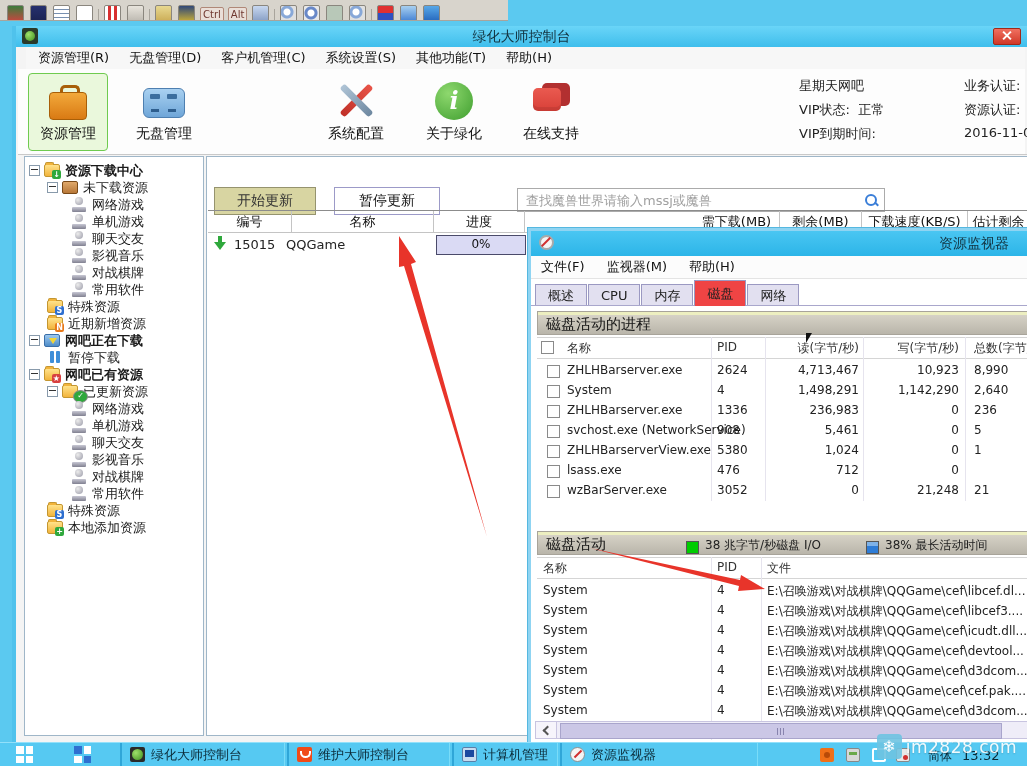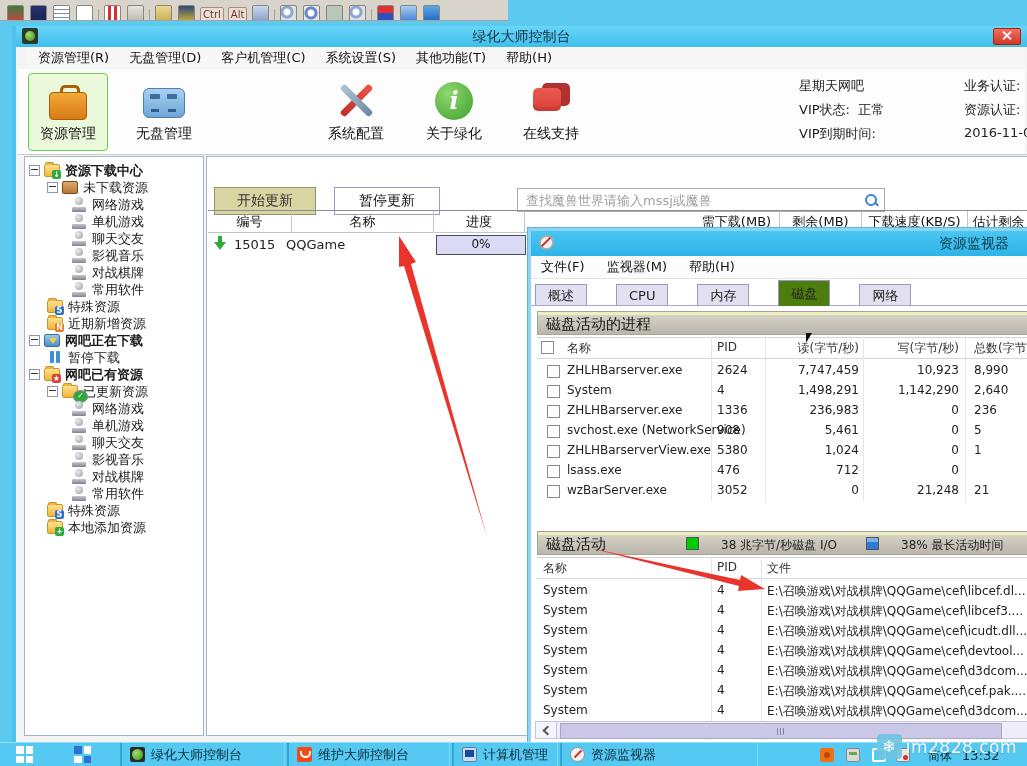--- a/index.html
+++ b/index.html
@@ -120,29 +120,29 @@
   
   .rmwin{position:absolute;left:528px;top:228px;width:540px;height:518px;background:#fff;
          border:3px solid #8FD4F2;box-shadow:0 0 0 1px #55B8E0;box-sizing:border-box;z-index:10;}
   .rmtitle{position:absolute;left:0;top:0;right:0;height:25px;background:linear-gradient(#4AC6F2,#2CB5E8);}
   .rm-ico{position:absolute;left:8px;top:4px;width:15px;height:15px;border-radius:50%;background:#F4F4F4;
           border:2px solid #AAA;box-sizing:border-box;}
   .rm-ico::after{content:"";position:absolute;left:4px;top:-1px;width:2px;height:12px;background:#D03030;transform:rotate(45deg);}
   .rmtitle-text{position:absolute;left:408px;top:4px;font-size:14px;color:#12323F;}
   .rmmenu{position:absolute;left:0;top:25px;right:0;height:22px;background:#FCFCFC;display:flex;gap:22px;
           align-items:center;padding-left:10px;font-size:13px;color:#111;border-bottom:1px solid #E4E4E4;}
-  .rmtabs{position:absolute;left:4px;top:49px;height:26px;display:flex;align-items:flex-end;gap:28px;}
+  .rmtabs{position:absolute;left:4px;top:49px;height:26px;display:flex;align-items:flex-end;}
   .rmtab{height:21px;line-height:21px;padding:0 12px;font-size:13px;color:#222;background:#E2E0F0;
          border:1px solid #9B99C2;border-bottom:none;margin-right:1px;}
-  .rmtab.active{height:25px;line-height:25px;background:#4d7c0f;position:relative;z-index:2;}
+  .rmtab.active{height:25px;line-height:25px;background:#ef4444;position:relative;z-index:2;}
   .rmtopline{position:absolute;left:0;top:74px;right:0;height:1px;background:#A9A7CC;}
   .secbar{position:absolute;left:6px;right:6px;height:24px;border:1px solid #A8A49A;box-sizing:border-box;
           background:linear-gradient(#EDEFC0 0 3px,#D6D2C6 3px,#B9B5AA);}
   .secbar .st{position:absolute;left:8px;top:3px;font-size:15px;color:#151515;}
-  .legend{position:absolute;top:5px;font-size:12px;color:#222;display:flex;align-items:flex-start;gap:22px;white-space:nowrap;}
+  .legend{position:absolute;top:5px;font-size:12px;color:#222;display:flex;align-items:flex-end;gap:6px;white-space:nowrap;}
   .lsq{width:11px;height:11px;border:1px solid #555;flex:none;}
   .rmth{position:absolute;font-size:12px;color:#333;white-space:nowrap;}
   .rmline{position:absolute;left:6px;right:6px;height:1px;background:#D5D5D5;}
   .vln{position:absolute;width:1px;background:#E6E4EE;}
   .prow{position:absolute;left:6px;right:6px;height:20px;font-size:12px;color:#222;}
   .prow span{position:absolute;top:2px;white-space:nowrap;}
   .chk{position:absolute;left:10px;top:4px;width:11px;height:11px;border:1px solid #8A8A8A;background:#fff;}
   .p-name{left:30px;} .p-pid{left:180px;} .p-rd{left:234px;width:88px;text-align:right;}
   .p-wr{left:330px;width:92px;text-align:right;} .p-tt{left:437px;}
   .f-name{left:6px;} .f-pid{left:180px;} .f-file{left:230px;width:300px;overflow:hidden;}
@@ -439,21 +439,21 @@
     <div class="rmline" style="top:127px"></div>
     <div class="vln" style="left:180px;top:106px;height:164px"></div>
     <div class="vln" style="left:234px;top:106px;height:164px"></div>
     <div class="vln" style="left:332px;top:106px;height:164px"></div>
     <div class="vln" style="left:434px;top:106px;height:164px"></div>
 
     <div class="prow" style="top:130px">
       <span class="chk" style="top:4px"></span>
       <span class="p-name">ZHLHBarserver.exe</span>
       <span class="p-pid">2624</span>
-      <span class="p-rd">7,747,459</span>
+      <span class="p-rd">4,713,467</span>
       <span class="p-wr">10,923</span>
       <span class="p-tt">8,990</span>
     </div>
     <div class="prow" style="top:150px">
       <span class="chk" style="top:4px"></span>
       <span class="p-name">System</span>
       <span class="p-pid">4</span>
       <span class="p-rd">1,498,291</span>
       <span class="p-wr">1,142,290</span>
       <span class="p-tt">2,640</span>

